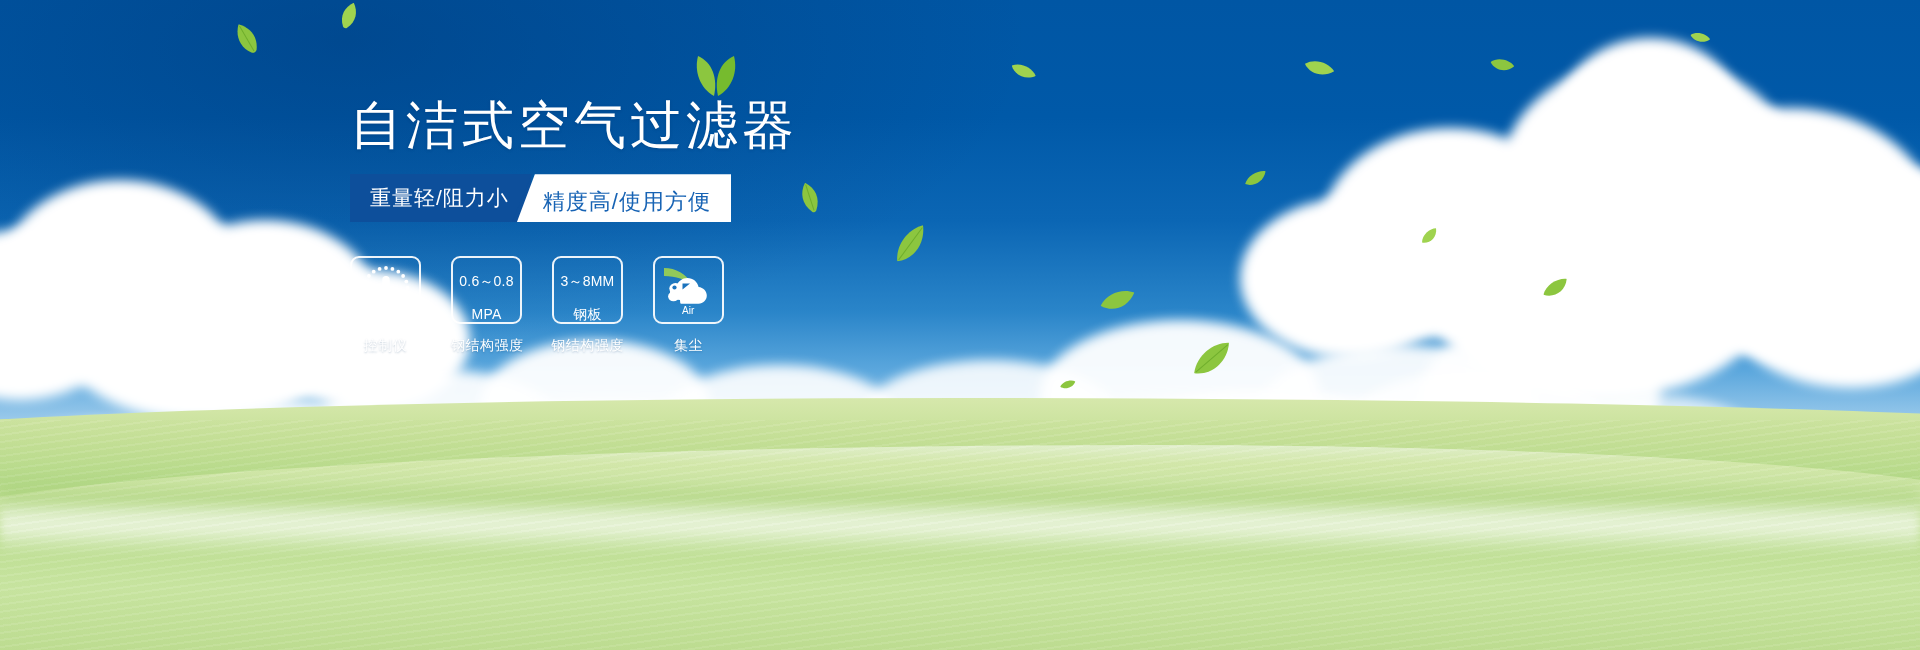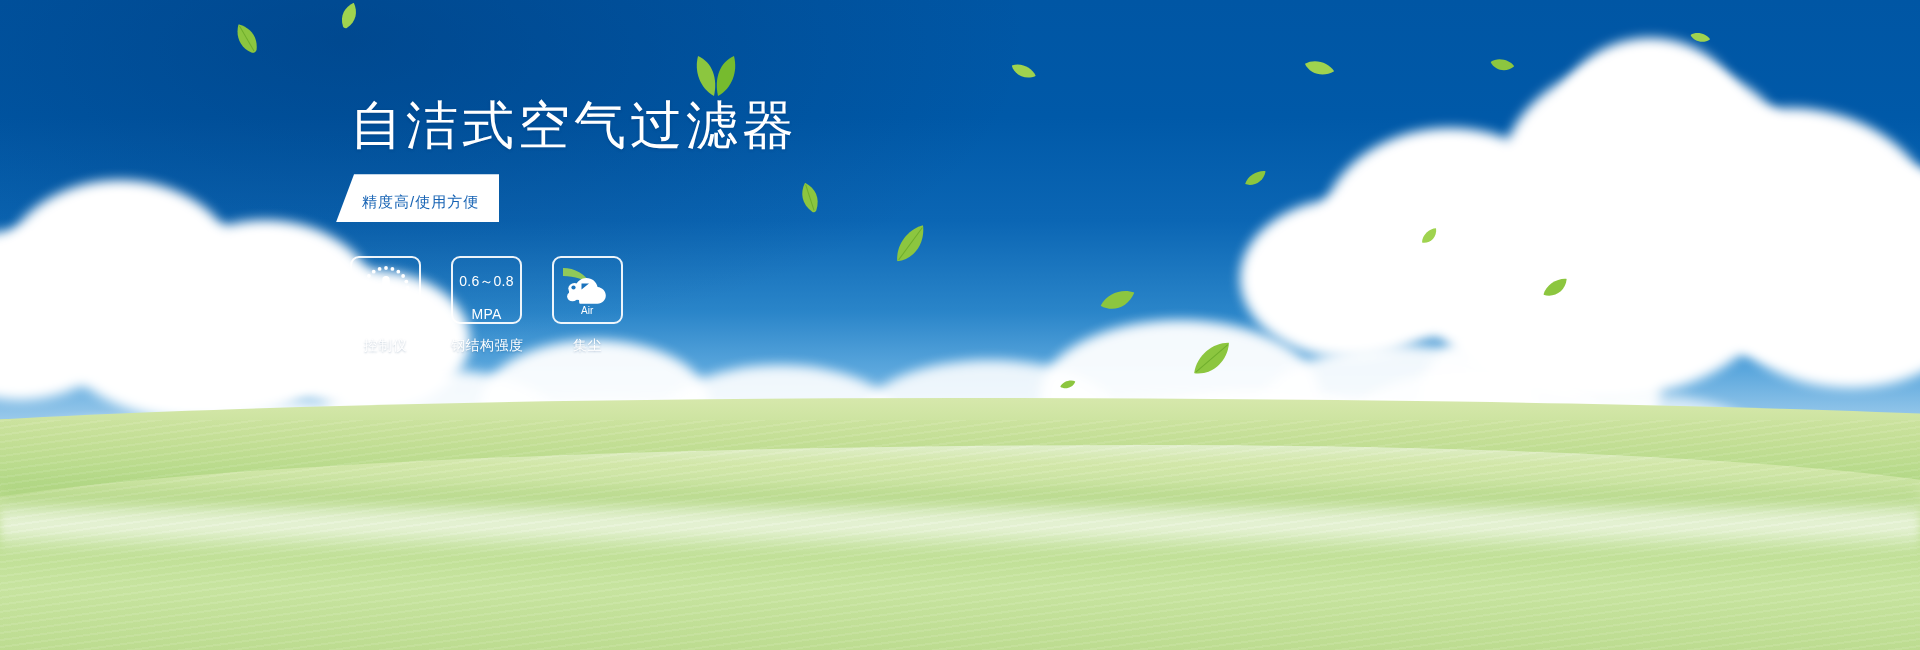--- a/index.html
+++ b/index.html
@@ -122,21 +122,21 @@
     background:#0d4f9b;color:#fff;
     display:flex;align-items:center;justify-content:center;
     padding:0 22px 0 20px;
     font-size:21px;letter-spacing:1px;white-space:nowrap;
     position:relative;
   }
   .sub-b{
     background:#ffffff;color:#1763b4;
     display:flex;align-items:center;justify-content:center;
     padding:8px 20px 0 26px;
-    font-size:15px;letter-spacing:1px;white-space:nowrap;
+    font-size:22px;letter-spacing:1px;white-space:nowrap;
     margin-left:-14px;
     clip-path:polygon(18px 0,100% 0,100% 100%,0 100%);
   }
   .sub-a::after{
     content:"";position:absolute;right:-1px;top:0;bottom:0;width:20px;
     background:#0d4f9b;
     clip-path:polygon(0 0,100% 0,calc(100% - 20px) 100%,0 100%);
   }
 
   .features{
@@ -304,20 +304,21 @@
       <div class="sprout">
         <svg width="52" height="44" viewBox="0 0 52 44">
           <path d="M24 44 C10 36 4 20 8 4 C22 10 28 26 24 44 Z" fill="#8cc63f"></path>
           <path d="M28 44 C42 36 48 20 44 4 C30 10 24 26 28 44 Z" fill="#76bb2e"></path>
         </svg>
       </div>
       <div class="title">自洁式空气过滤器</div>
     </div>
 
     <div class="subbar">
+      <div class="sub-a">重量轻/阻力小</div>
       <div class="sub-b">精度高/使用方便</div>
     </div>
 
     <div class="features">
 
       <div class="feature">
         <div class="fbox">
           <svg class="icon" width="56" height="54" viewBox="0 0 56 54">
             <g fill="#ffffff">
               <circle cx="28" cy="26" r="2.1" transform="rotate(-90 28 26) translate(0 0)"></circle>
@@ -351,20 +352,27 @@
 
       <div class="feature">
         <div class="fbox">
           <div class="ftext">0.6～0.8</div>
           <div class="ftext">MPA</div>
         </div>
         <div class="fcap">钢结构强度</div>
       </div>
 
 
+      <div class="feature">
+        <div class="fbox">
+          <div class="ftext">3～8MM</div>
+          <div class="ftext">钢板</div>
+        </div>
+        <div class="fcap fcap-wide">钢结构强度</div>
+      </div>
 
       <div class="feature">
         <div class="fbox">
           <svg class="icon" width="58" height="52" viewBox="0 0 58 52">
             <path d="M4 4 C16 4 26 10 32 20 C26 16 16 12 4 12 Z" fill="#9fd34f" opacity=".9"></path>
             <g fill="#ffffff">
               <path d="M20 36 C14 36 10 32.5 10 28.5 C10 24.8 13 21.8 16.8 21.6 C18.2 17.2 22.4 14 27.4 14 C33 14 37.6 17.9 38.6 23 C43.2 23.4 46.8 27.1 46.8 31.6 C46.8 36.1 43.1 39.8 38.5 39.8 L21.5 39.8 C20.8 39.8 20.2 39.2 20.2 38.5 Z"></path>
               <ellipse cx="15.5" cy="24.5" rx="6.2" ry="5.4"></ellipse>
               <ellipse cx="13.5" cy="32.5" rx="5.4" ry="4.8"></ellipse>
             </g>

